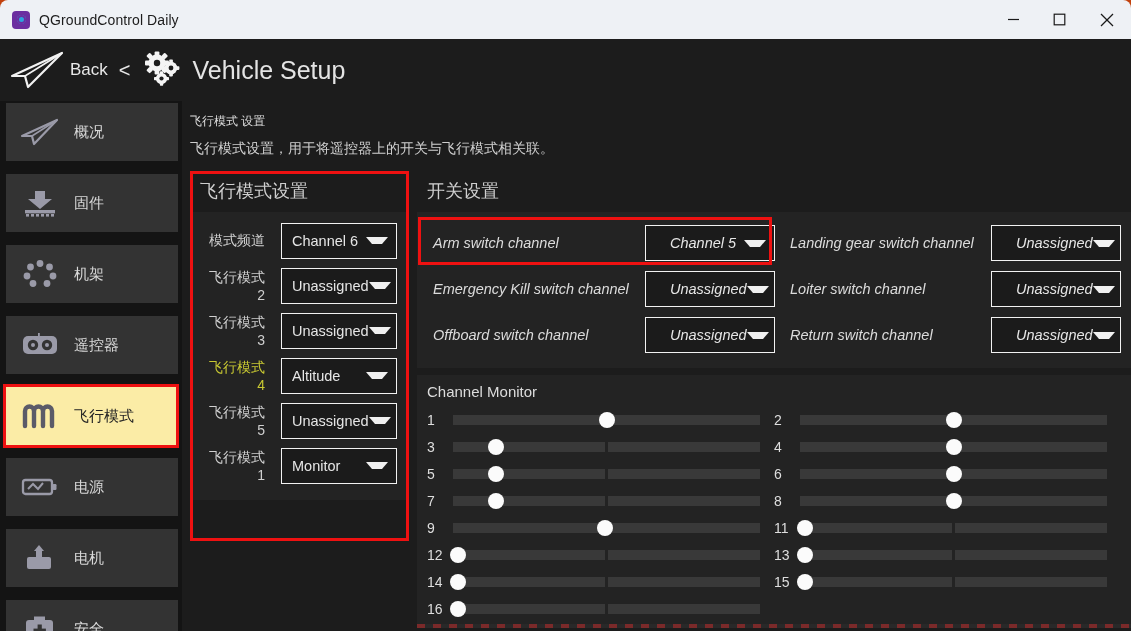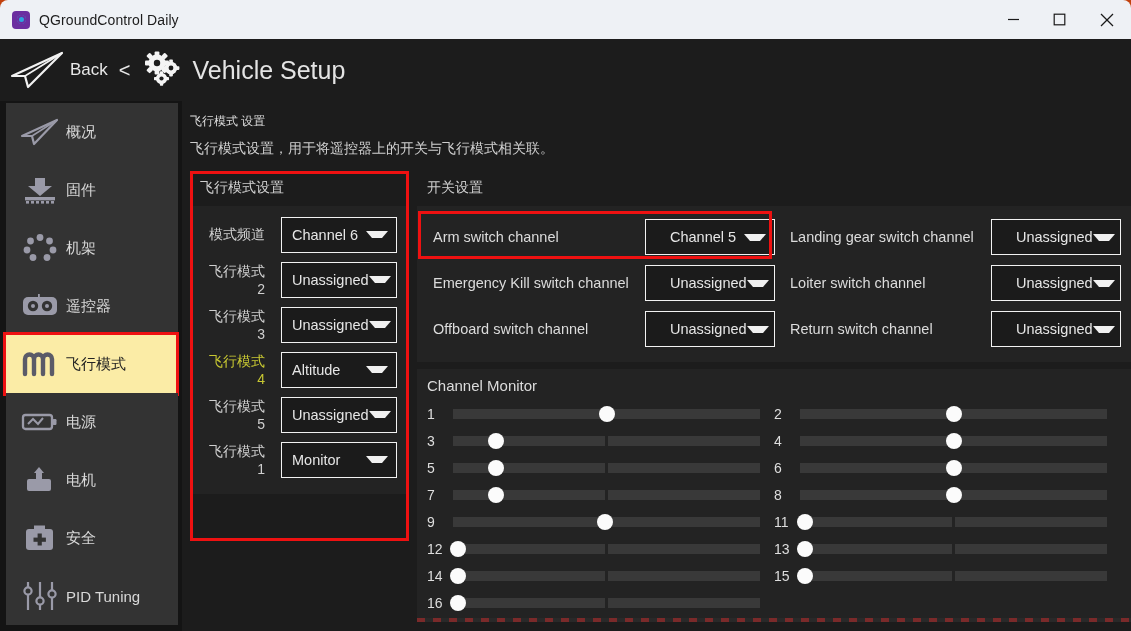--- a/index.html
+++ b/index.html
@@ -77,25 +77,25 @@
 
   
   .sidebar {
     width: 182px; min-width: 182px;
     background: #141414;
     padding: 2px 0 0 2px;
     overflow: hidden;
   }
   .side-item {
     height: 58px;
-    margin: 0 4px 0 4px;
+    margin: 0 4px 13px 4px;
     background: #333333;
     display: flex; align-items: center;
     padding-left: 14px;
-    gap: 6px;
+    gap: 14px;
     position: relative;
   }
   .side-item .ico { width: 40px; height: 34px; flex: 0 0 auto;
       display:flex; align-items:center; justify-content:center; }
   .side-item .lbl { font-size: 15px; color: #d8d8d8; }
   .side-item.selected { background: #fbeca6; }
   .side-item.selected .lbl { color: #232323; }
   .side-item.selected .ico { filter: none; }
   .side-hl {
     position: absolute; left: -3px; top: -3px;
@@ -116,21 +116,21 @@
   .sect-desc  { font-size: 14px; color: #cfcfcf; margin-bottom: 13px; }
 
   .cols { display: flex; align-items: flex-start; gap: 0; }
 
   
   .group {
     background: #232323;
     position: relative;
   }
   .group-head {
-    font-size: 14px; color: #cfcfcf;
+    font-size: 18px; color: #cfcfcf;
     padding: 8px 10px 9px 10px;
     background: #1c1c1c;
   }
   .group-body { background: #232323; padding: 6px 12px 12px 12px; }
 
   .modes-box { width: 219px; }
   .mode-row {
     display: flex; align-items: center; gap: 16px;
     height: 45px;
   }
@@ -164,21 +164,21 @@
     pointer-events: none; z-index: 5;
   }
 
   
   .rightcol { flex: 1; min-width: 0; margin-left: 8px; }
   .switch-panel {
     background: #232323;
     padding: 8px 10px 10px 10px;
     position: relative;
   }
-  .sw-grid { display: flex; }
+  .sw-grid { display: flex; font-style: italic; }
   .sw-col { display: flex; flex-direction: column; }
   .sw-col.c1 { width: 366px; }
   .sw-col.c2 { flex: 1; }
   .sw-row {
     height: 46px; display: flex; align-items: center; gap: 0;
   }
   .sw-lbl { font-size: 14.5px; color: #dcdcdc; white-space: nowrap; }
   .sw-col.c1 .sw-lbl { width: 218px; padding-left: 6px; }
   .sw-col.c2 .sw-lbl { width: 207px; padding-left: 6px; }
   .sw-col .dd { width: 130px; padding-left: 24px; }

